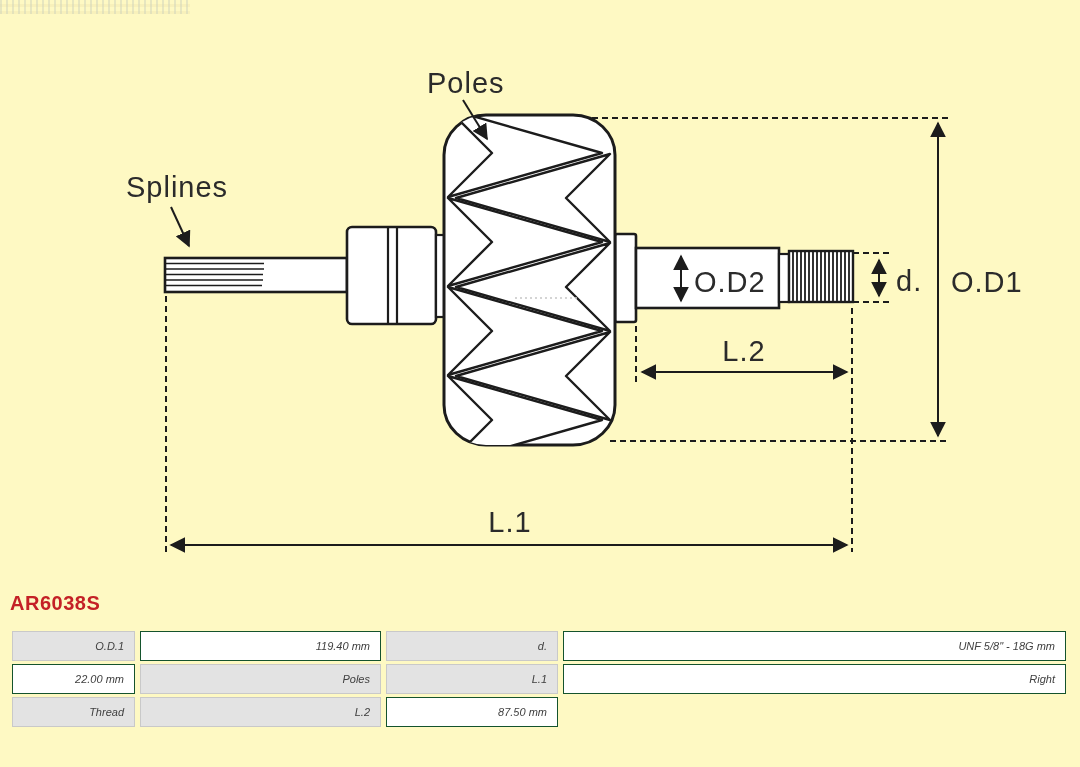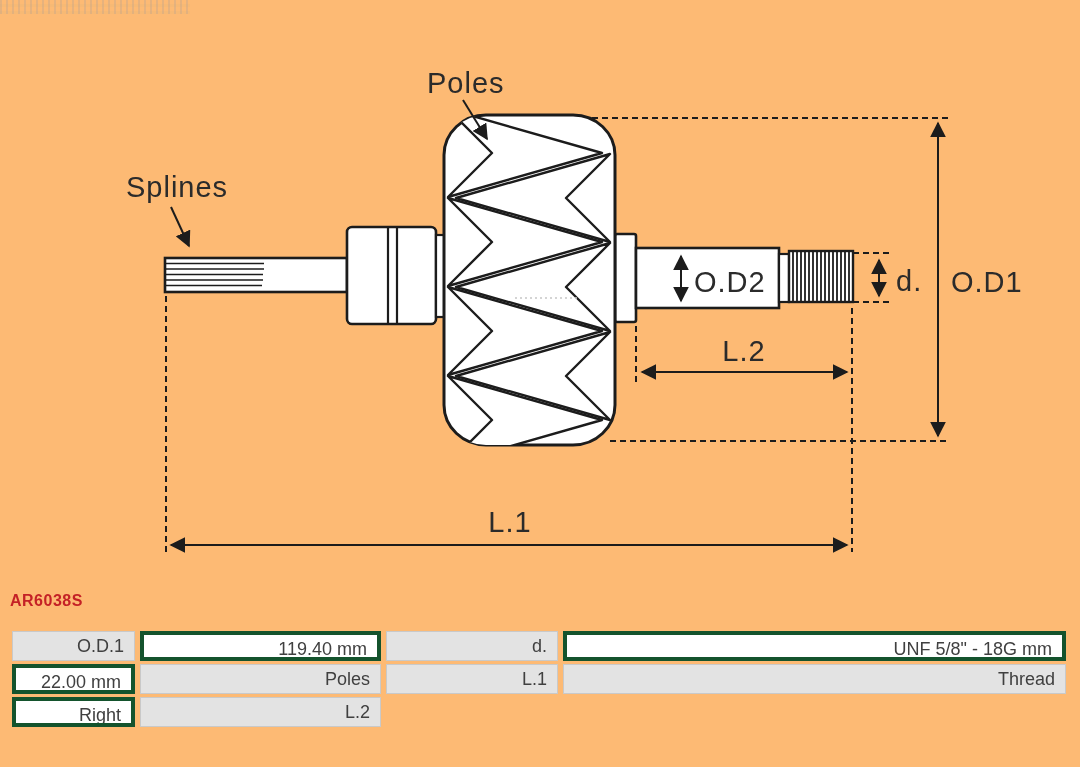--- a/index.html
+++ b/index.html
@@ -1,48 +1,48 @@
 <!DOCTYPE html>
 <html><head>
 <meta charset="utf-8">
 <style>
   html,body{margin:0;padding:0;background:#fff;}
   .screen{
-    position:relative;width:1080px;height:767px;background:#fdba74;
+    position:relative;width:1080px;height:767px;background:#fef9c3;
     font-family:"Liberation Sans", sans-serif;overflow:hidden;
   }
   .watermark{
     position:absolute;left:0;top:0;width:190px;height:14px;opacity:.30;
     background:
       repeating-linear-gradient(90deg, rgba(110,135,175,.55) 0 2px, rgba(255,255,255,0) 2px 6px),
       repeating-linear-gradient(0deg, rgba(200,180,120,.35) 0 3px, rgba(255,255,255,0) 3px 7px);
   }
   .diagram-wrap{position:absolute;left:0;top:0;width:1080px;height:590px;}
   svg text{
     font-family:"Liberation Sans", sans-serif;
     fill:#2b2b2b;
   }
   .dim-text{font-size:29px;letter-spacing:1px;}
   .ptr-text{font-size:29px;letter-spacing:1px;}
   .part-number{
     position:absolute;left:10px;top:592px;
-    font-size:16px;font-weight:bold;color:#c42126;letter-spacing:.5px;
+    font-size:20px;font-weight:bold;color:#c42126;letter-spacing:.5px;
   }
   .spec-table{
     position:absolute;left:12px;top:631px;width:1054px;
     display:grid;grid-template-columns:123px 241px 172px 1fr;
     column-gap:5px;row-gap:3px;
   }
   .cell{
     box-sizing:border-box;height:30px;line-height:28px;
-    font-size:18px;color:#404040;text-align:right;
-    padding:0 10px 0 4px;overflow:hidden;white-space:nowrap;
+    font-size:11px;color:#404040;text-align:right;
+    padding:0 10px 0 4px;overflow:hidden;white-space:nowrap;font-style:italic;
   }
   .cell.key{background:#e3e3e3;border:1px solid #c9c9c9;}
-  .cell.val{background:#ffffff;border:4px solid #14532d;}
+  .cell.val{background:#ffffff;border:1px solid #14532d;}
 </style>
 </head>
 <body>
 
 <div class="screen">
 
   <div class="watermark"></div>
 
   <div class="diagram-wrap">
     <svg width="1080" height="590" viewBox="0 0 1080 590">
@@ -122,19 +122,20 @@
   <div class="spec-table">
     <div class="cell key">O.D.1</div>
     <div class="cell val">119.40 mm</div>
     <div class="cell key">d.</div>
     <div class="cell val">UNF 5/8" - 18G mm</div>
 
     <div class="cell val">22.00 mm</div>
     <div class="cell key">Poles</div>
 
     <div class="cell key">L.1</div>
+    <div class="cell val">Right</div>
     <div class="cell key">Thread</div>
-    <div class="cell val">Right</div>
 
     <div class="cell key">L.2</div>
+    <div class="cell val">87.50 mm</div>
   </div>
 
 </div>
 
 </body></html>

